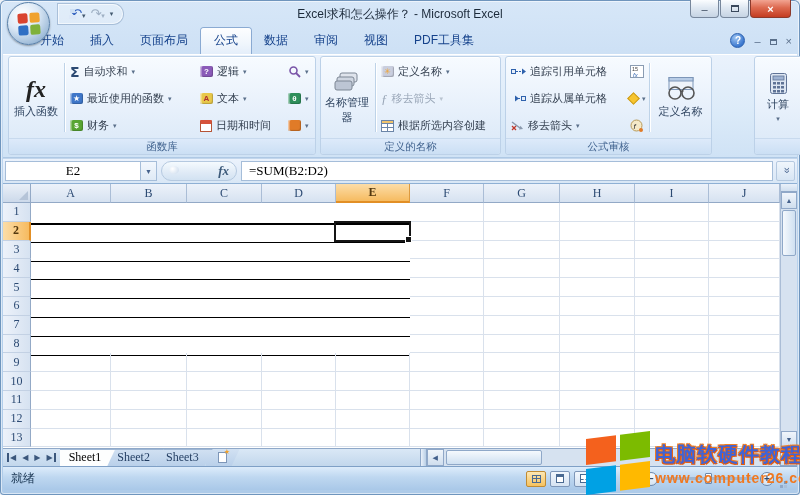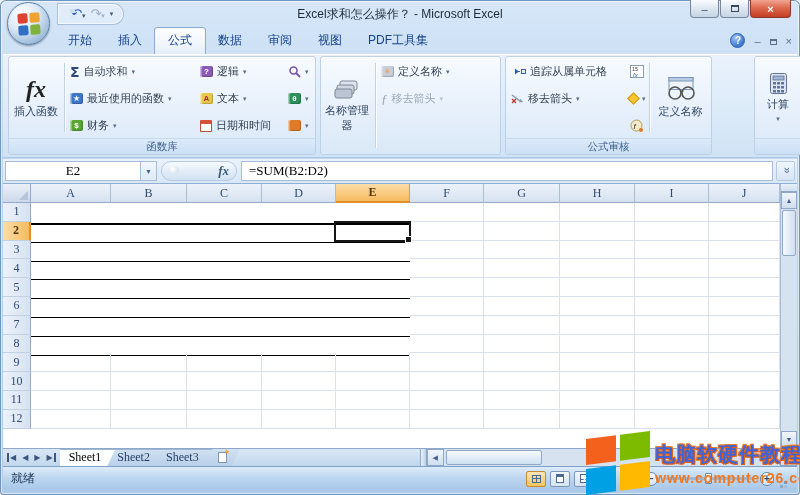--- a/index.html
+++ b/index.html
@@ -29,21 +29,21 @@
   .floppy::before{content:"";position:absolute;left:3px;top:1px;width:7px;height:4px;background:#dce8f8;}
   .floppy::after{content:"";position:absolute;left:4px;bottom:1px;width:5px;height:4px;background:#cfe0f4;}
   .winbtns{position:absolute;right:9px;top:0;display:flex;}
   .wbtn{width:29px;height:18px;border:1px solid #77879c;border-top:none;border-radius:0 0 4px 4px;
         background:linear-gradient(#fbfdff,#dfe8f2 45%,#c6d4e4);display:flex;align-items:center;justify-content:center;
         font-size:11px;color:#39485c;margin-left:1px;}
   .wbtn .rsq{width:8px;height:7px;border:1px solid #39485c;border-top:2px solid #39485c;}
   .wbtn.close{width:41px;border-color:#8c3a2c;background:linear-gradient(#f2a492,#dd6a50 45%,#c43d22);color:#fff;font-weight:bold;}
 
   
-  .tabrow{top:29px;height:25px;display:flex;align-items:flex-end;padding-left:52px;}
+  .tabrow{top:29px;height:25px;display:flex;align-items:flex-end;padding-left:24px;}
   .rtab{padding:4px 13px 5px;font-size:12px;color:#15428b;border-radius:3px 3px 0 0;cursor:default;}
   .rtab.active{background:linear-gradient(#fdfeff,#f0f6fc 60%,#e4eefa);box-shadow:0 0 0 1px #8aaad2;color:#15428b;}
   .tabrow-right{position:absolute;right:8px;top:33px;display:flex;align-items:center;gap:9px;}
   .helpdot{width:15px;height:15px;border-radius:50%;background:radial-gradient(circle at 35% 30%,#9cc4f2,#3c78cf 70%);
            border:1px solid #2a5fae;color:#fff;font-size:10px;font-weight:bold;display:flex;align-items:center;justify-content:center;}
   .mini{font-size:11px;color:#5a6f8a;line-height:10px;}
   .mini .rsq{display:inline-block;width:7px;height:6px;border:1px solid #5a6f8a;border-top:2px solid #5a6f8a;}
 
   
   .ribbon{top:54px;height:104px;background:linear-gradient(#eaf2fc,#dcebf9 55%,#cfe2f5);
@@ -199,20 +199,21 @@
       <div class="wbtn">
           <span class="rsq"></span>
         </div>
       <div class="wbtn close">×</div>
     </div>
   </div>
 
   <div class="band tabrow">
     <div class="rtab">开始</div>
     <div class="rtab">插入</div>
+    <div class="rtab">页面布局</div>
     <div class="rtab active">公式</div>
     <div class="rtab">数据</div>
     <div class="rtab">审阅</div>
     <div class="rtab">视图</div>
     <div class="rtab">PDF工具集</div>
   </div>
   <div class="tabrow-right">
     <span class="helpdot">?</span>
     <span class="mini">–</span>
     <span class="mini"><span class="rsq"></span></span>
@@ -297,27 +298,45 @@
           <div class="rbtn">
             <span class="bk" style="background:#c9cede;color:#f1a12c">✳</span>
             <span>定义名称</span>
               <span class="drop">▾</span>
           </div>
           <div class="rbtn dis">
             <span style="font-family:'Liberation Serif',serif;font-style:italic;color:#9aa7b8;font-size:13px;">ƒ</span>
             <span>移去箭头</span>
               <span class="drop" style="color:#b9c3d0">▾</span>
           </div>
-        </div>
-      </div>
+          <div class="rbtn">
+            <svg width="13" height="12">
+              <rect x="0.5" y="0.5" width="12" height="11" fill="#fff" stroke="#6b85a8"></rect>
+              <rect x="0.5" y="0.5" width="12" height="3" fill="#f0c36d" stroke="#6b85a8"></rect>
+              <line x1="6.5" y1="3" x2="6.5" y2="12" stroke="#6b85a8"></line>
+              <line x1="0" y1="7.5" x2="13" y2="7.5" stroke="#6b85a8"></line>
+            </svg>
+            <span>根据所选内容创建</span>
+          </div>
+        </div>
+      </div>
+      <div class="glabel">定义的名称</div>
     </div>
 
     <div class="rgroup" style="left:502px;width:207px;">
       <div class="gbody">
         <div class="rcol" style="left:2px;">
+          <div class="rbtn">
+            <svg width="15" height="11">
+              <rect x="0.5" y="3.5" width="4" height="4" fill="#e6eef8" stroke="#2f62ad"></rect>
+              <line x1="5" y1="5.5" x2="11" y2="5.5" stroke="#2f62ad" stroke-dasharray="2 1"></line>
+              <polygon points="11,2.5 15,5.5 11,8.5" fill="#2f62ad"></polygon>
+            </svg>
+            <span>追踪引用单元格</span>
+          </div>
           <div class="rbtn">
             <svg width="15" height="11">
               <rect x="10.5" y="3.5" width="4" height="4" fill="#e6eef8" stroke="#2f62ad"></rect>
               <line x1="4" y1="5.5" x2="10" y2="5.5" stroke="#2f62ad" stroke-dasharray="2 1"></line>
               <polygon points="4,2.5 0,5.5 4,8.5" fill="#2f62ad" transform="rotate(180 4 5.5)"></polygon>
             </svg>
             <span>追踪从属单元格</span>
           </div>
           <div class="rbtn">
             <svg width="13" height="11">
@@ -568,20 +587,33 @@
           <div class="cell" style="width: 76px; flex: 0 0 76px;"></div>
           <div class="cell" style="width: 75px; flex: 0 0 75px;"></div>
           <div class="cell" style="width: 74px; flex: 0 0 74px;"></div>
           <div class="cell" style="width: 74px; flex: 0 0 74px;"></div>
           <div class="cell" style="width: 74px; flex: 0 0 74px;"></div>
           <div class="cell" style="width: 76px; flex: 0 0 76px;"></div>
           <div class="cell" style="width: 75px; flex: 0 0 75px;"></div>
           <div class="cell" style="width: 74px; flex: 0 0 74px;"></div>
           <div class="cell" style="width: 71px; flex: 0 0 71px;"></div>
         </div>
+        <div class="grow">
+          <div class="gut">13</div>
+          <div class="cell" style="width: 80px; flex: 0 0 80px;"></div>
+          <div class="cell" style="width: 76px; flex: 0 0 76px;"></div>
+          <div class="cell" style="width: 75px; flex: 0 0 75px;"></div>
+          <div class="cell" style="width: 74px; flex: 0 0 74px;"></div>
+          <div class="cell" style="width: 74px; flex: 0 0 74px;"></div>
+          <div class="cell" style="width: 74px; flex: 0 0 74px;"></div>
+          <div class="cell" style="width: 76px; flex: 0 0 76px;"></div>
+          <div class="cell" style="width: 75px; flex: 0 0 75px;"></div>
+          <div class="cell" style="width: 74px; flex: 0 0 74px;"></div>
+          <div class="cell" style="width: 71px; flex: 0 0 71px;"></div>
+        </div>
       </div>
     <div class="vscroll">
       <div class="vsplit"></div>
       <div class="varr">▲</div>
       <div class="vthumb"></div>
       <div class="vspace"></div>
       <div class="varr">▼</div>
     </div>
   </div>
 

